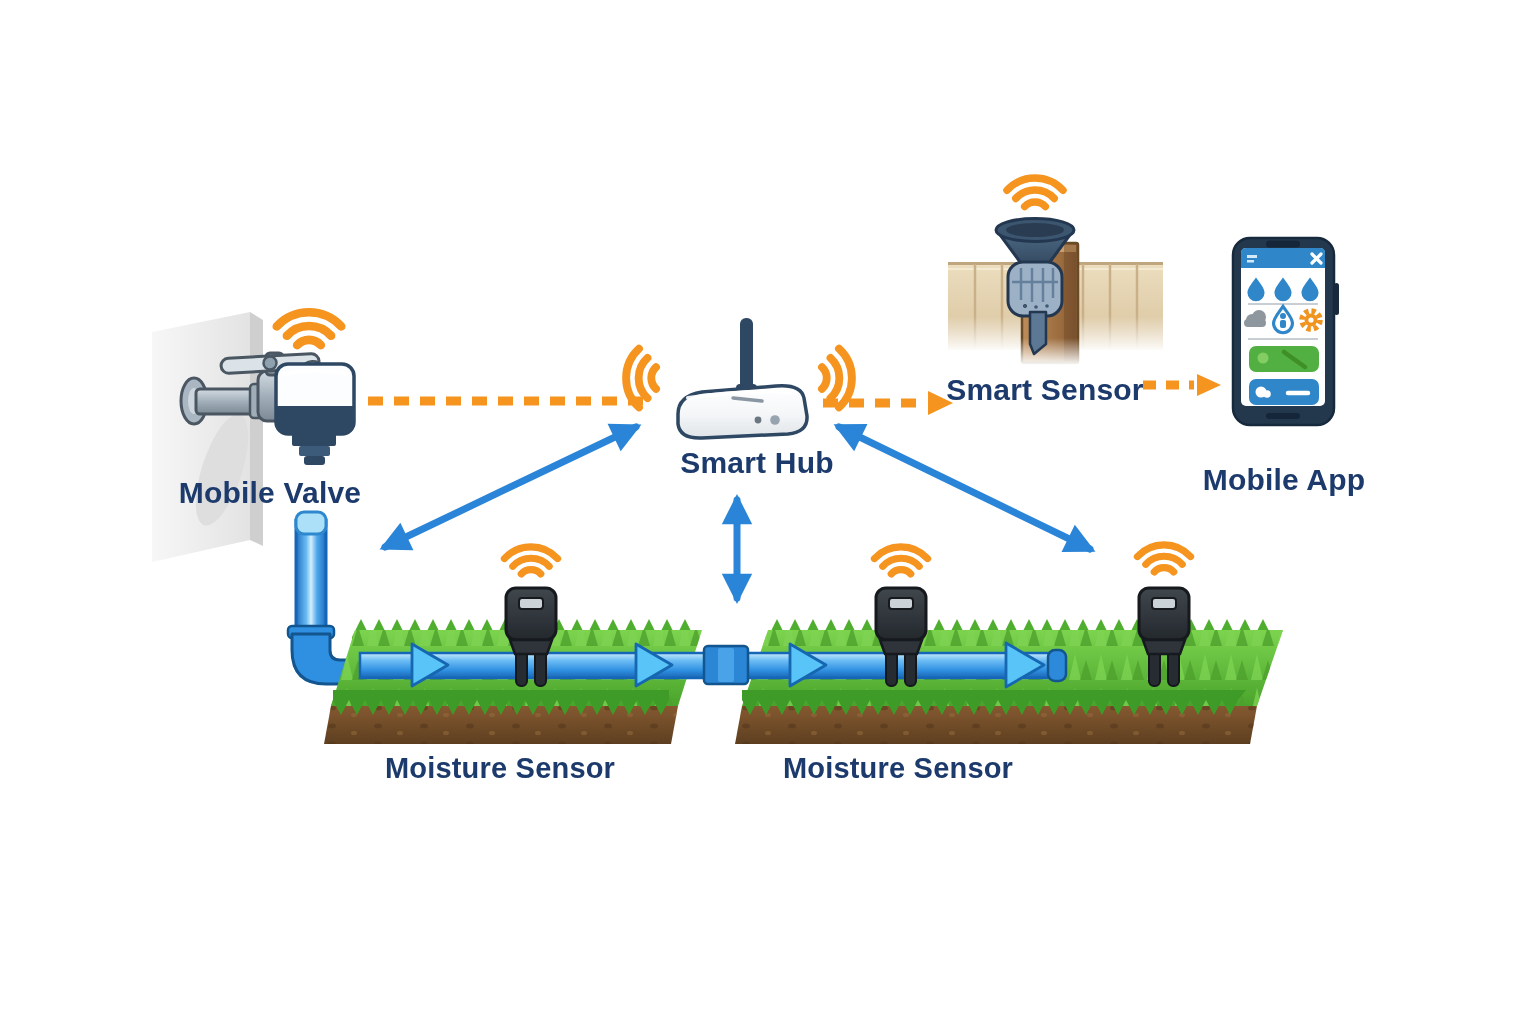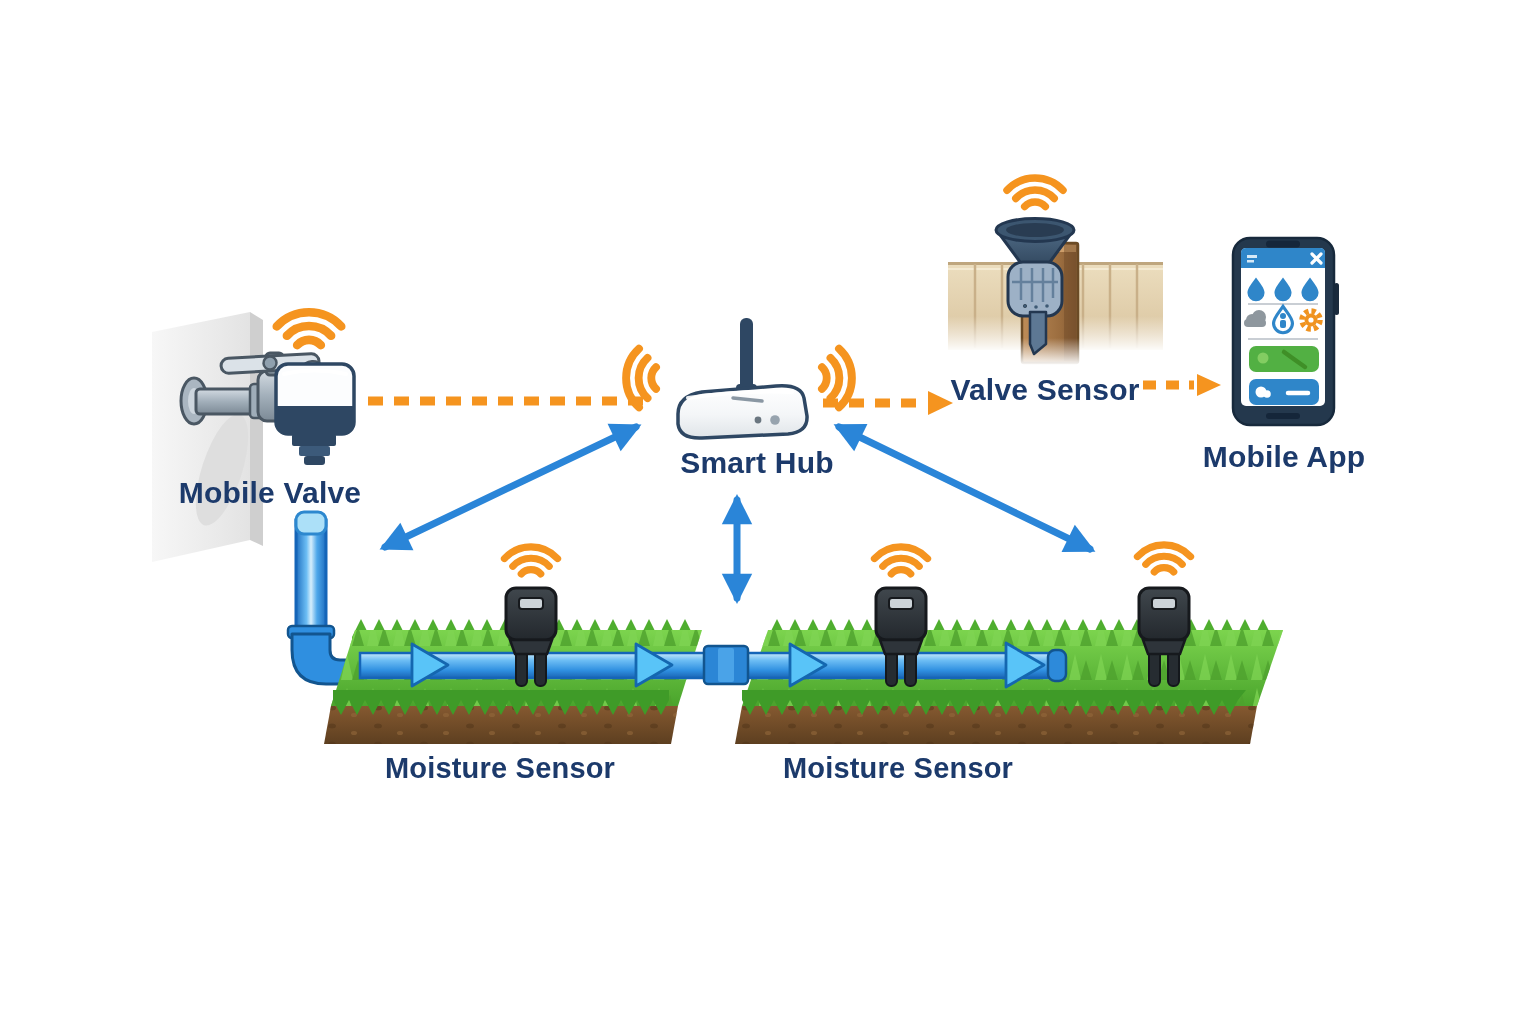--- a/index.html
+++ b/index.html
@@ -297,18 +297,18 @@
   </g>
   <g stroke="#2A85D8" stroke-width="7" stroke-linecap="round">
     <line x1="385" y1="547" x2="636" y2="427" marker-start="url(#ab)" marker-end="url(#ab)"></line>
     <line x1="839" y1="427" x2="1090" y2="549" marker-start="url(#ab)" marker-end="url(#ab)"></line>
     <line x1="737" y1="500" x2="737" y2="598" marker-start="url(#ab)" marker-end="url(#ab)"></line>
   </g>
 </svg>
 
 <div class="label" style="left:270px;top:493px;">Mobile Valve</div>
 <div class="label" style="left:757px;top:463px;">Smart Hub</div>
-<div class="label" style="left:1045px;top:390px;">Valve Sensor</div>
-<div class="label" style="left:1284px;top:457px;">Mobile App</div>
+<div class="label" style="left:1045px;top:390px;">Smart Sensor</div>
+<div class="label" style="left:1284px;top:480px;">Mobile App</div>
 <div class="label" style="left:500px;top:768px;font-size:29px;">Moisture Sensor</div>
 <div class="label" style="left:898px;top:768px;font-size:29px;">Moisture Sensor</div>
 
 </div>
 
 </body></html>

